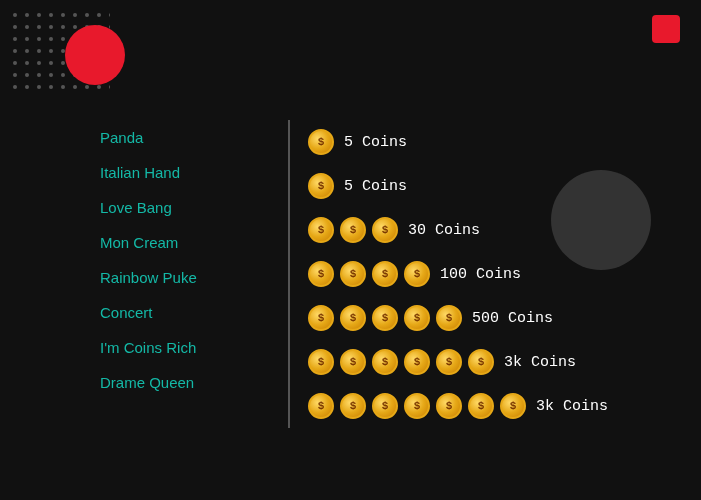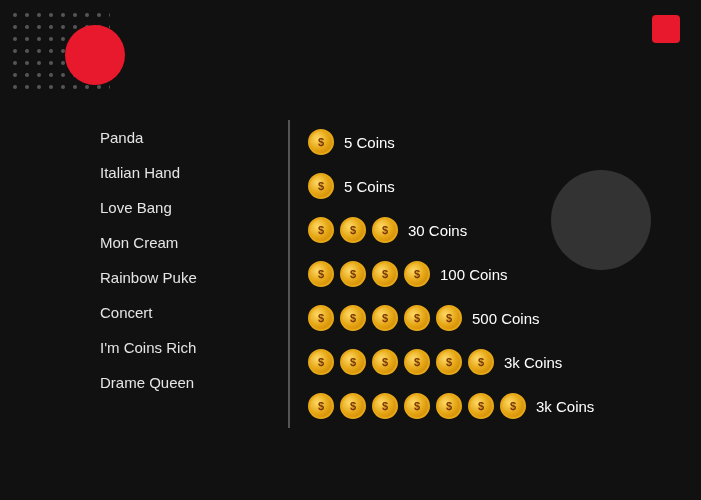--- a/index.html
+++ b/index.html
@@ -118,30 +118,31 @@
       margin: 0 18px;
       flex-shrink: 0;
       align-self: stretch;
     }
     .right-col {
       flex: 1;
     }
 
     .left-row {
       padding: 9px 0;
-      color: #e5e5e5;
+      color: #14b8a6;
       font-size: 15px;
       font-weight: 500;
     }
 
     .right-row {
       display: flex;
       align-items: center;
       padding: 9px 0;
       gap: 6px;
+      font-family: Liberation Mono, monospace;
     }
 
     .coin {
       width: 26px;
       height: 26px;
       border-radius: 50%;
       background: radial-gradient(circle at 35% 35%, #ffd966, #e6a817, #c87d00);
       border: 2px solid #e6a817;
       display: flex;
       align-items: center;

